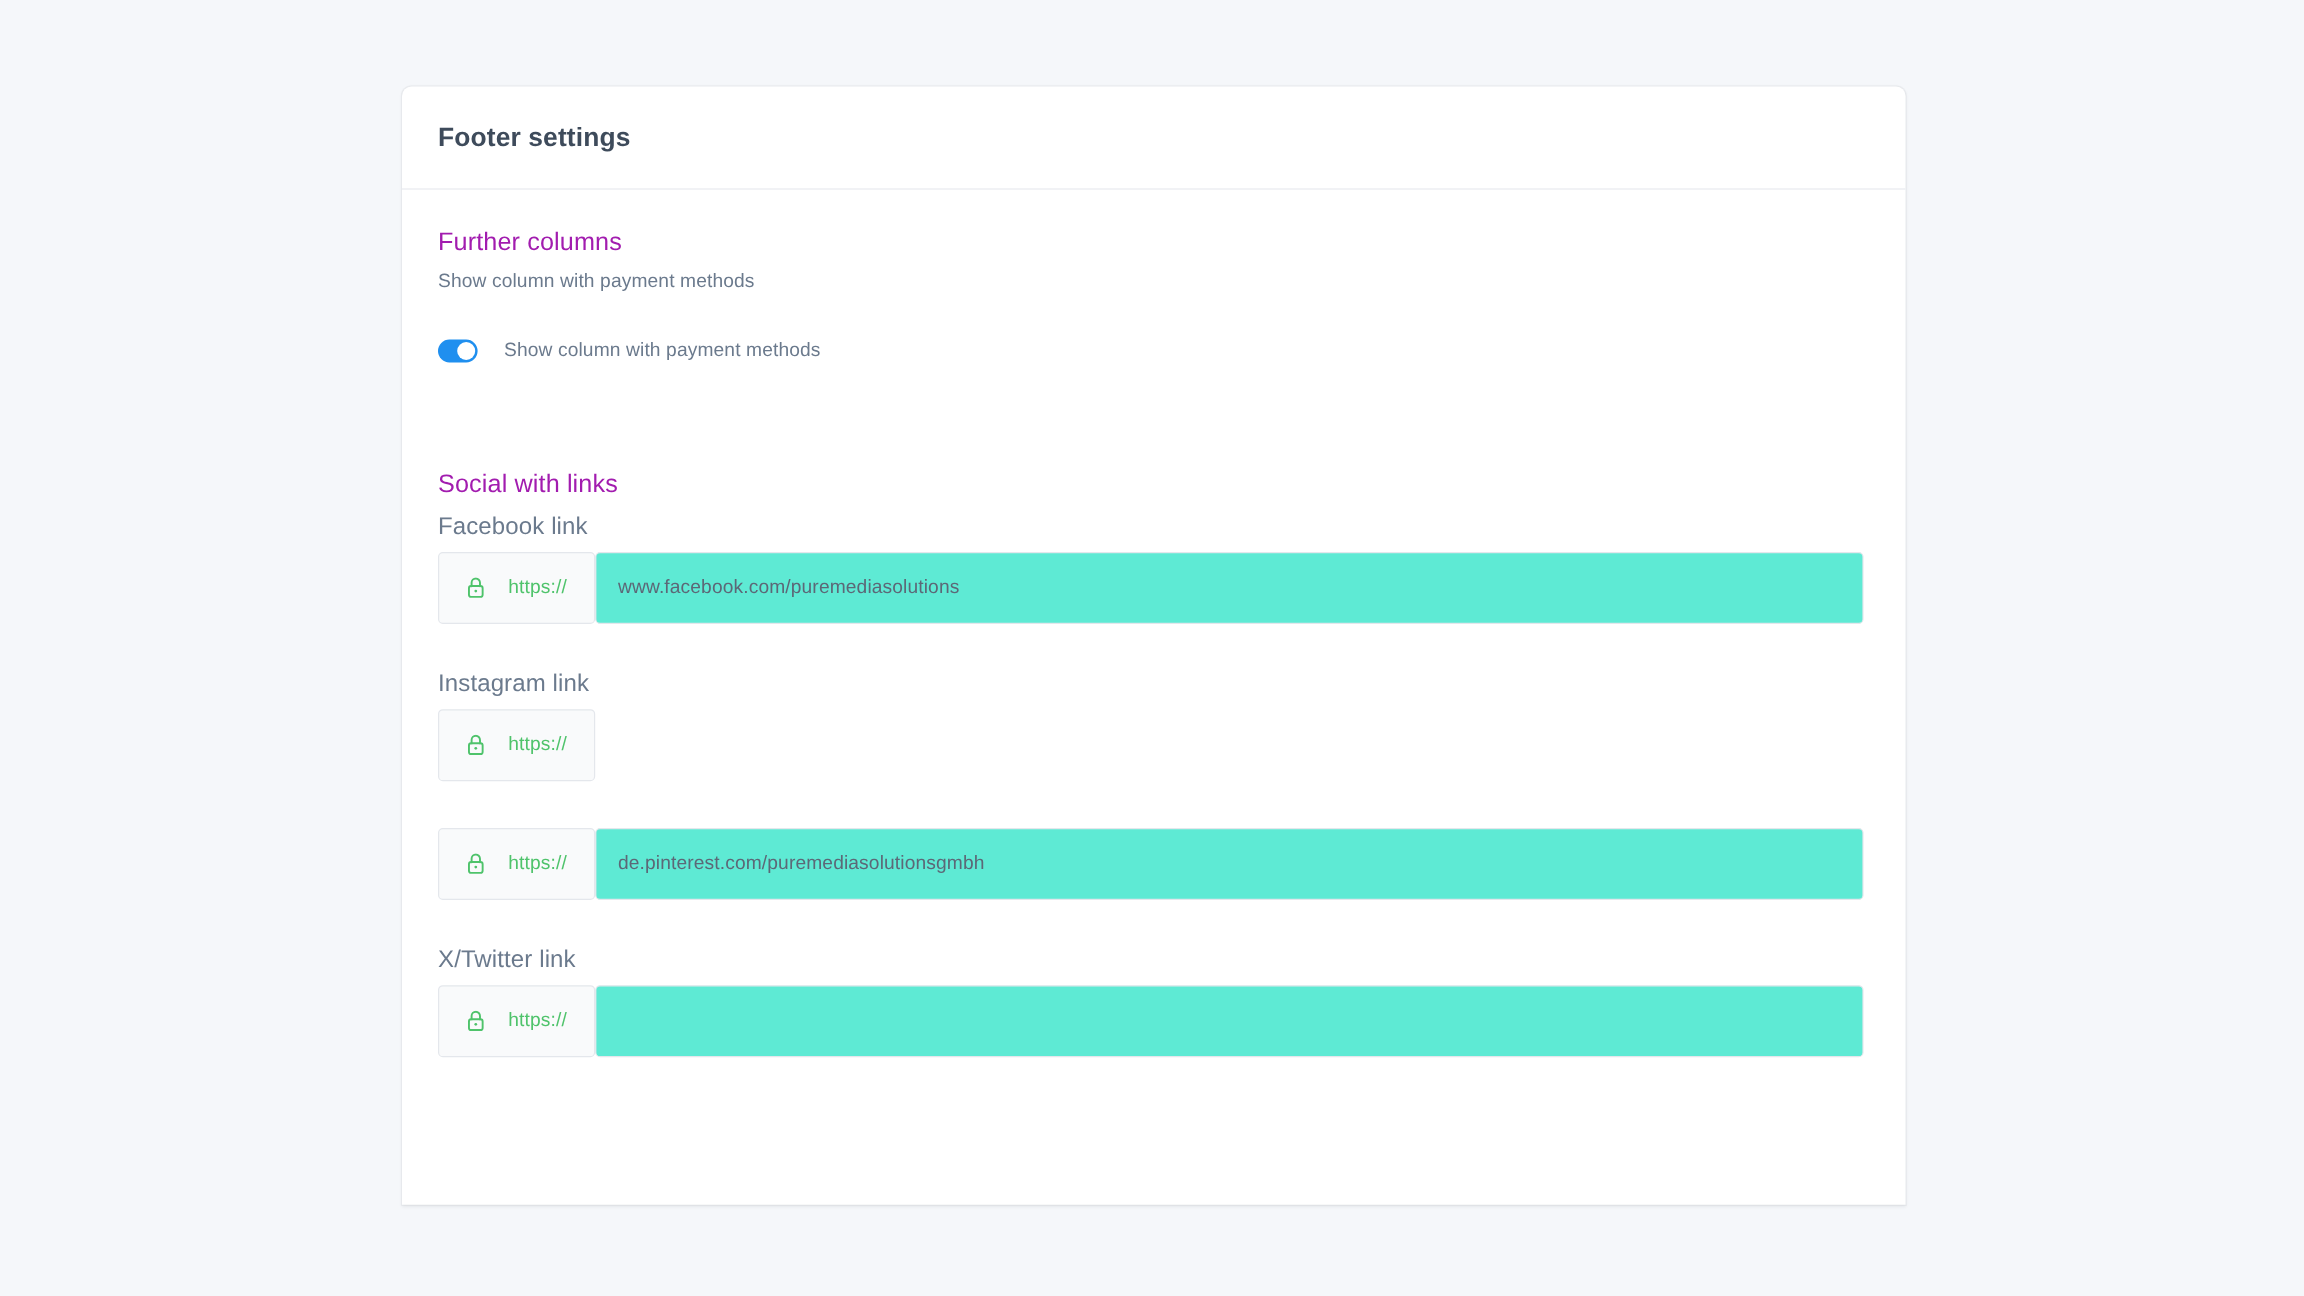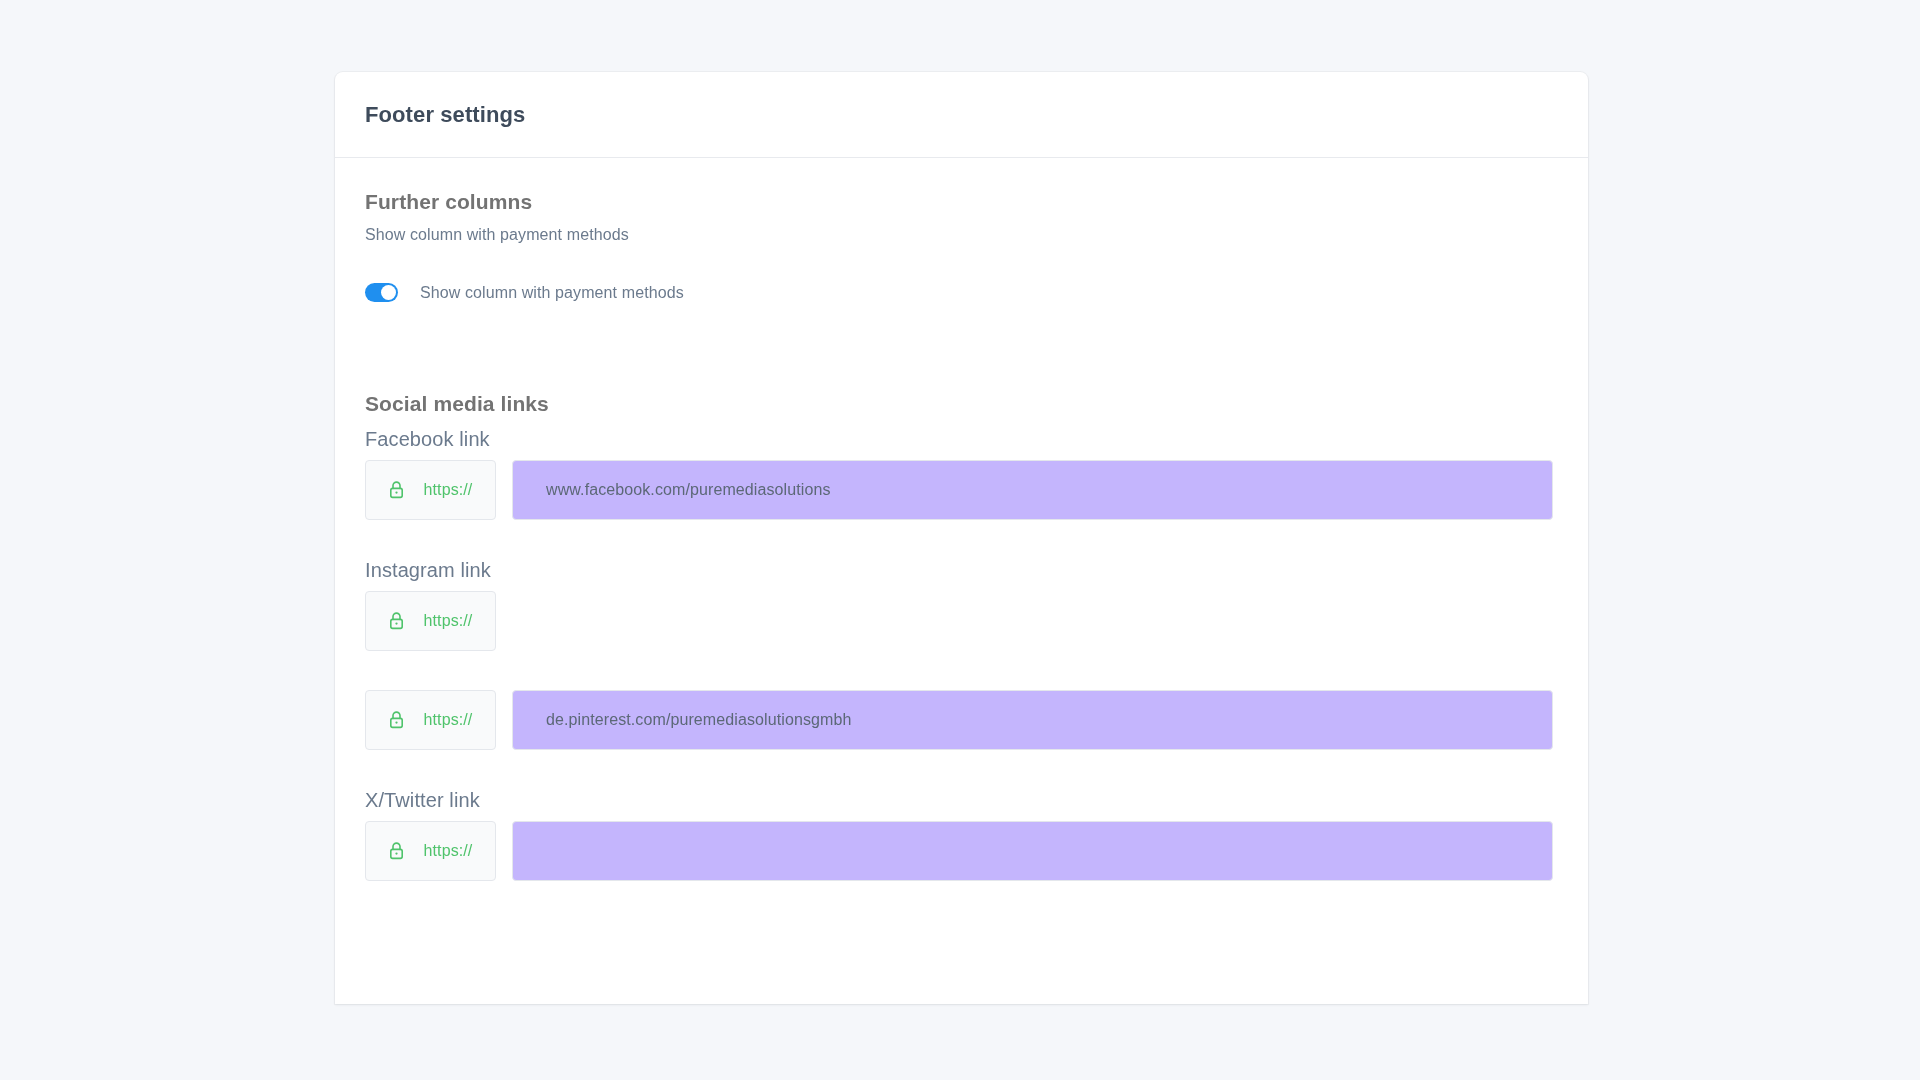--- a/index.html
+++ b/index.html
@@ -50,22 +50,22 @@
     letter-spacing: 0.1px;
   }
 
   .card-body {
     padding: 32px 30px 0 30px;
   }
 
   
   .section-heading {
     font-size: 21px;
-    color: #737373;
-    font-weight: bold;
+    color: #a21caf;
+    font-weight: normal;
     margin: 0 0 12px 0;
     letter-spacing: 0.1px;
   }
 
   .section-sub {
     font-size: 16px;
     color: #6b7a8d;
     margin: 0;
     letter-spacing: 0.1px;
   }
@@ -148,27 +148,27 @@
 
   .prefix-text {
     font-size: 16px;
     color: #4fc36b;
     letter-spacing: 0.1px;
   }
 
   .input-field {
     flex: 1 1 auto;
     box-sizing: border-box;
-    background: #c4b5fd;
+    background: #5eead4;
     border: 1px solid #e4e7ec;
     border-radius: 4px;
-    margin-left: 16px;
-    display: flex;
-    align-items: center;
-    padding-left: 33px;
+    margin-left: 0;
+    display: flex;
+    align-items: center;
+    padding-left: 18px;
     font-size: 16px;
     color: #5c6877;
     letter-spacing: 0.1px;
     cursor: text;
     overflow: hidden;
     white-space: nowrap;
   }
 </style>
 </head>
 <body>
@@ -189,21 +189,21 @@
 
         <div class="toggle-row">
           <div class="toggle">
             <div class="knob"></div>
           </div>
           <div class="toggle-label">Show column with payment methods</div>
         </div>
       </div>
 
       <div class="social-section">
-        <div class="section-heading">Social media links</div>
+        <div class="section-heading">Social with links</div>
 
         <div class="field">
           <div class="field-label">Facebook link</div>
           <div class="input-group">
             <div class="input-prefix">
               <span>
                 <svg class="lock-icon" viewBox="0 0 15 18" fill="none" xmlns="http://www.w3.org/2000/svg">
                   <path d="M4 7.5V4.6A3.5 3.5 0 0 1 11 4.6V7.5" stroke="#4fc36b" stroke-width="1.6" stroke-linecap="round"></path>
                   <rect x="1.8" y="7.4" width="11.4" height="9" rx="1.8" stroke="#4fc36b" stroke-width="1.6"></rect>
                   <circle cx="7.5" cy="11.6" r="1.15" fill="#4fc36b"></circle>

